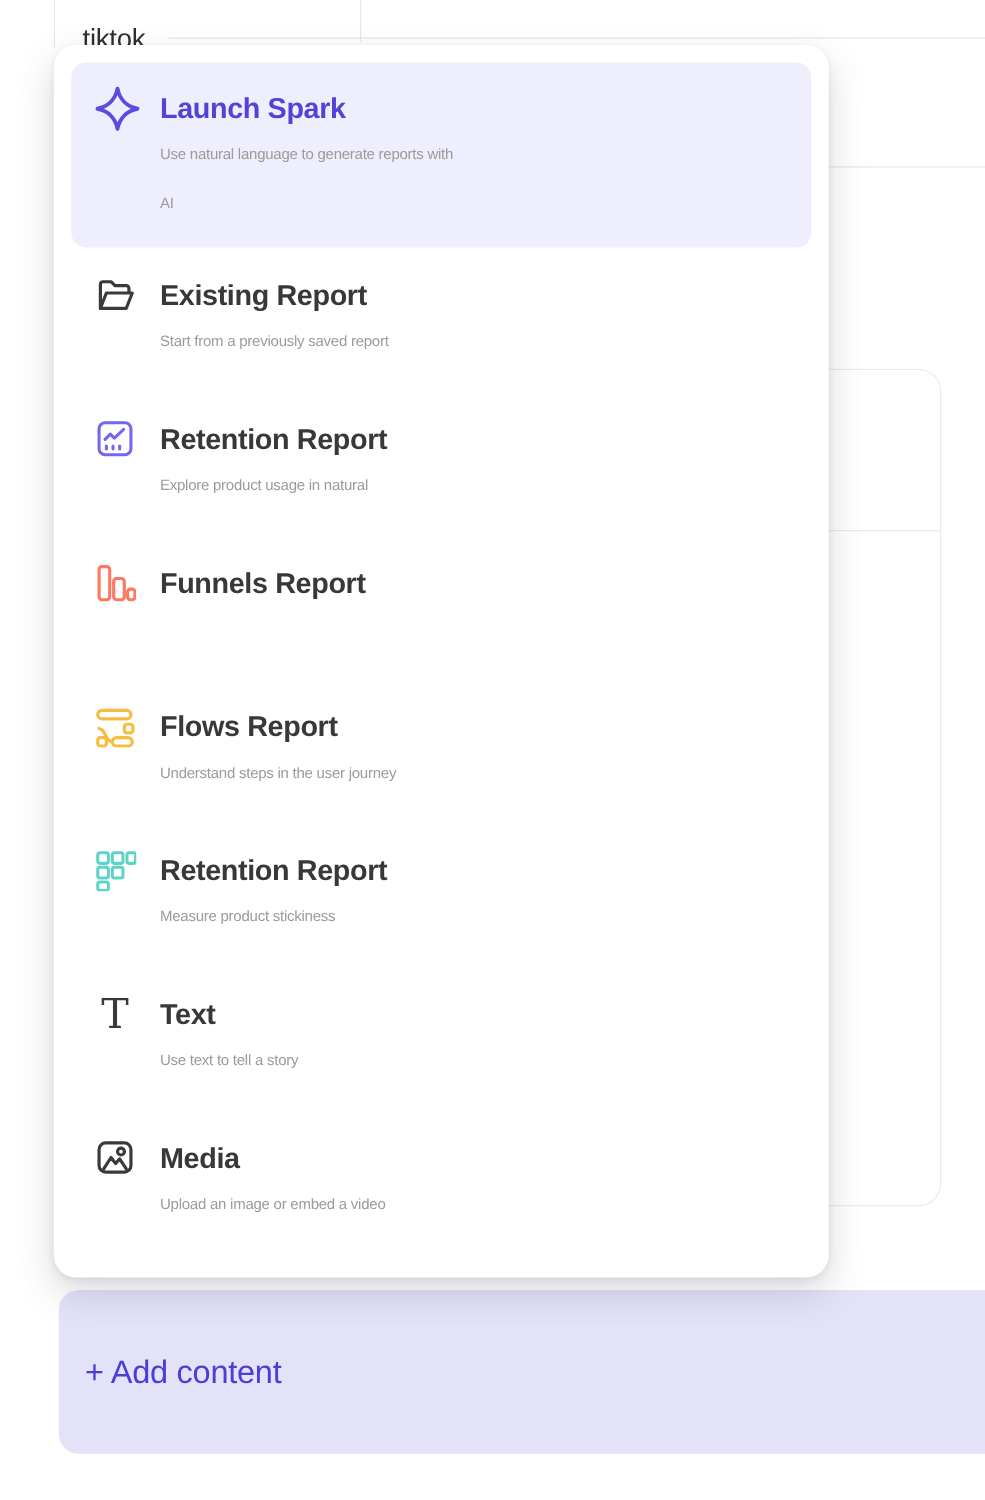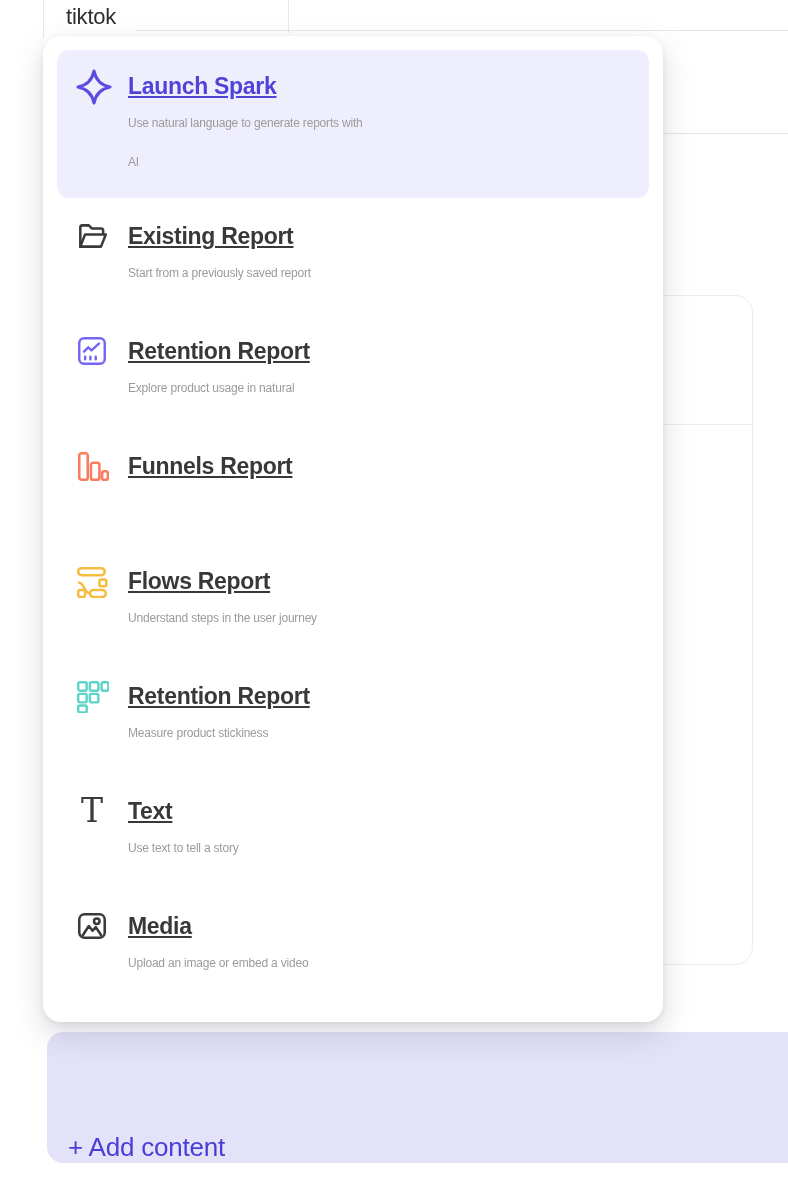--- a/index.html
+++ b/index.html
@@ -8,21 +8,21 @@
     position:relative;
     width:788px; height:1200px;
     background:#ffffff;
     overflow:hidden;
     font-family:"Liberation Sans","DejaVu Sans",sans-serif;
     -webkit-font-smoothing:antialiased;
   }
 
   
   .bg-label {
-    position:absolute; left:66px; top:4px;
+    position:absolute; left:66px; top:18px;
     font-size:22px; color:#2e2e2e; letter-spacing:-0.2px;
   }
   .bg-vline { position:absolute; width:1px; background:#e7e7e7; }
   .bg-hline { position:absolute; height:1px; background:#e7e7e7; }
   .bg-card {
     position:absolute; left:390px; top:295px; width:363px; height:670px;
     border:1px solid #ececec; border-radius:18px; background:#ffffff;
   }
   .bg-card-divider { position:absolute; left:0; top:128px; width:100%; height:1px; background:#ececec; }
 
@@ -43,21 +43,21 @@
   }
   .menu-icon {
     flex:0 0 34px; width:34px; height:34px; margin-right:19px; margin-top:-1px;
     display:flex; align-items:center; justify-content:center;
   }
   .menu-icon svg { display:block; }
   .menu-item.highlight .menu-icon { width:38px; flex-basis:38px; margin-right:15px; margin-top:0; }
   .menu-txt { flex:1 1 auto; min-width:0; }
   .menu-title {
     font-size:23px; font-weight:600; color:#383838;
-    line-height:32px; letter-spacing:-0.3px;text-decoration:underline;
+    line-height:32px; letter-spacing:-0.3px;
   }
   .menu-title.accent { color:#5143d7; }
   .menu-desc {
     font-size:12px; font-weight:400; color:#9b9b9b;
     line-height:39px; margin-top:2px; letter-spacing:-0.2px;
   }
   .menu-desc.line2 { margin-top:0; }
 
   
   .c-purple-strong { color:#5a4ce0; }
@@ -69,21 +69,21 @@
 
   .t-glyph {
     font-family:"DejaVu Serif","Liberation Serif",serif;
     font-size:33px; line-height:34px; font-weight:500; color:#3a3a3a;
   }
 
   
   .add-content-bar {
     position:absolute; left:47px; top:1032px; width:741px; height:131px;
     background:#e3e2f8; border-radius:16px 0 0 16px; z-index:1;
-    display:flex; align-items:flex-end; cursor:pointer;
+    display:flex; align-items:center; cursor:pointer;
   }
   .add-content-label {
     margin-left:21px; font-size:26px; color:#4a3ed6; letter-spacing:-0.2px;
   }
 </style>
 </head>
 <body>
 
 <div class="bg-label">tiktok</div>
 <div class="bg-vline" style="left:43px; top:0; height:38px;"></div>

